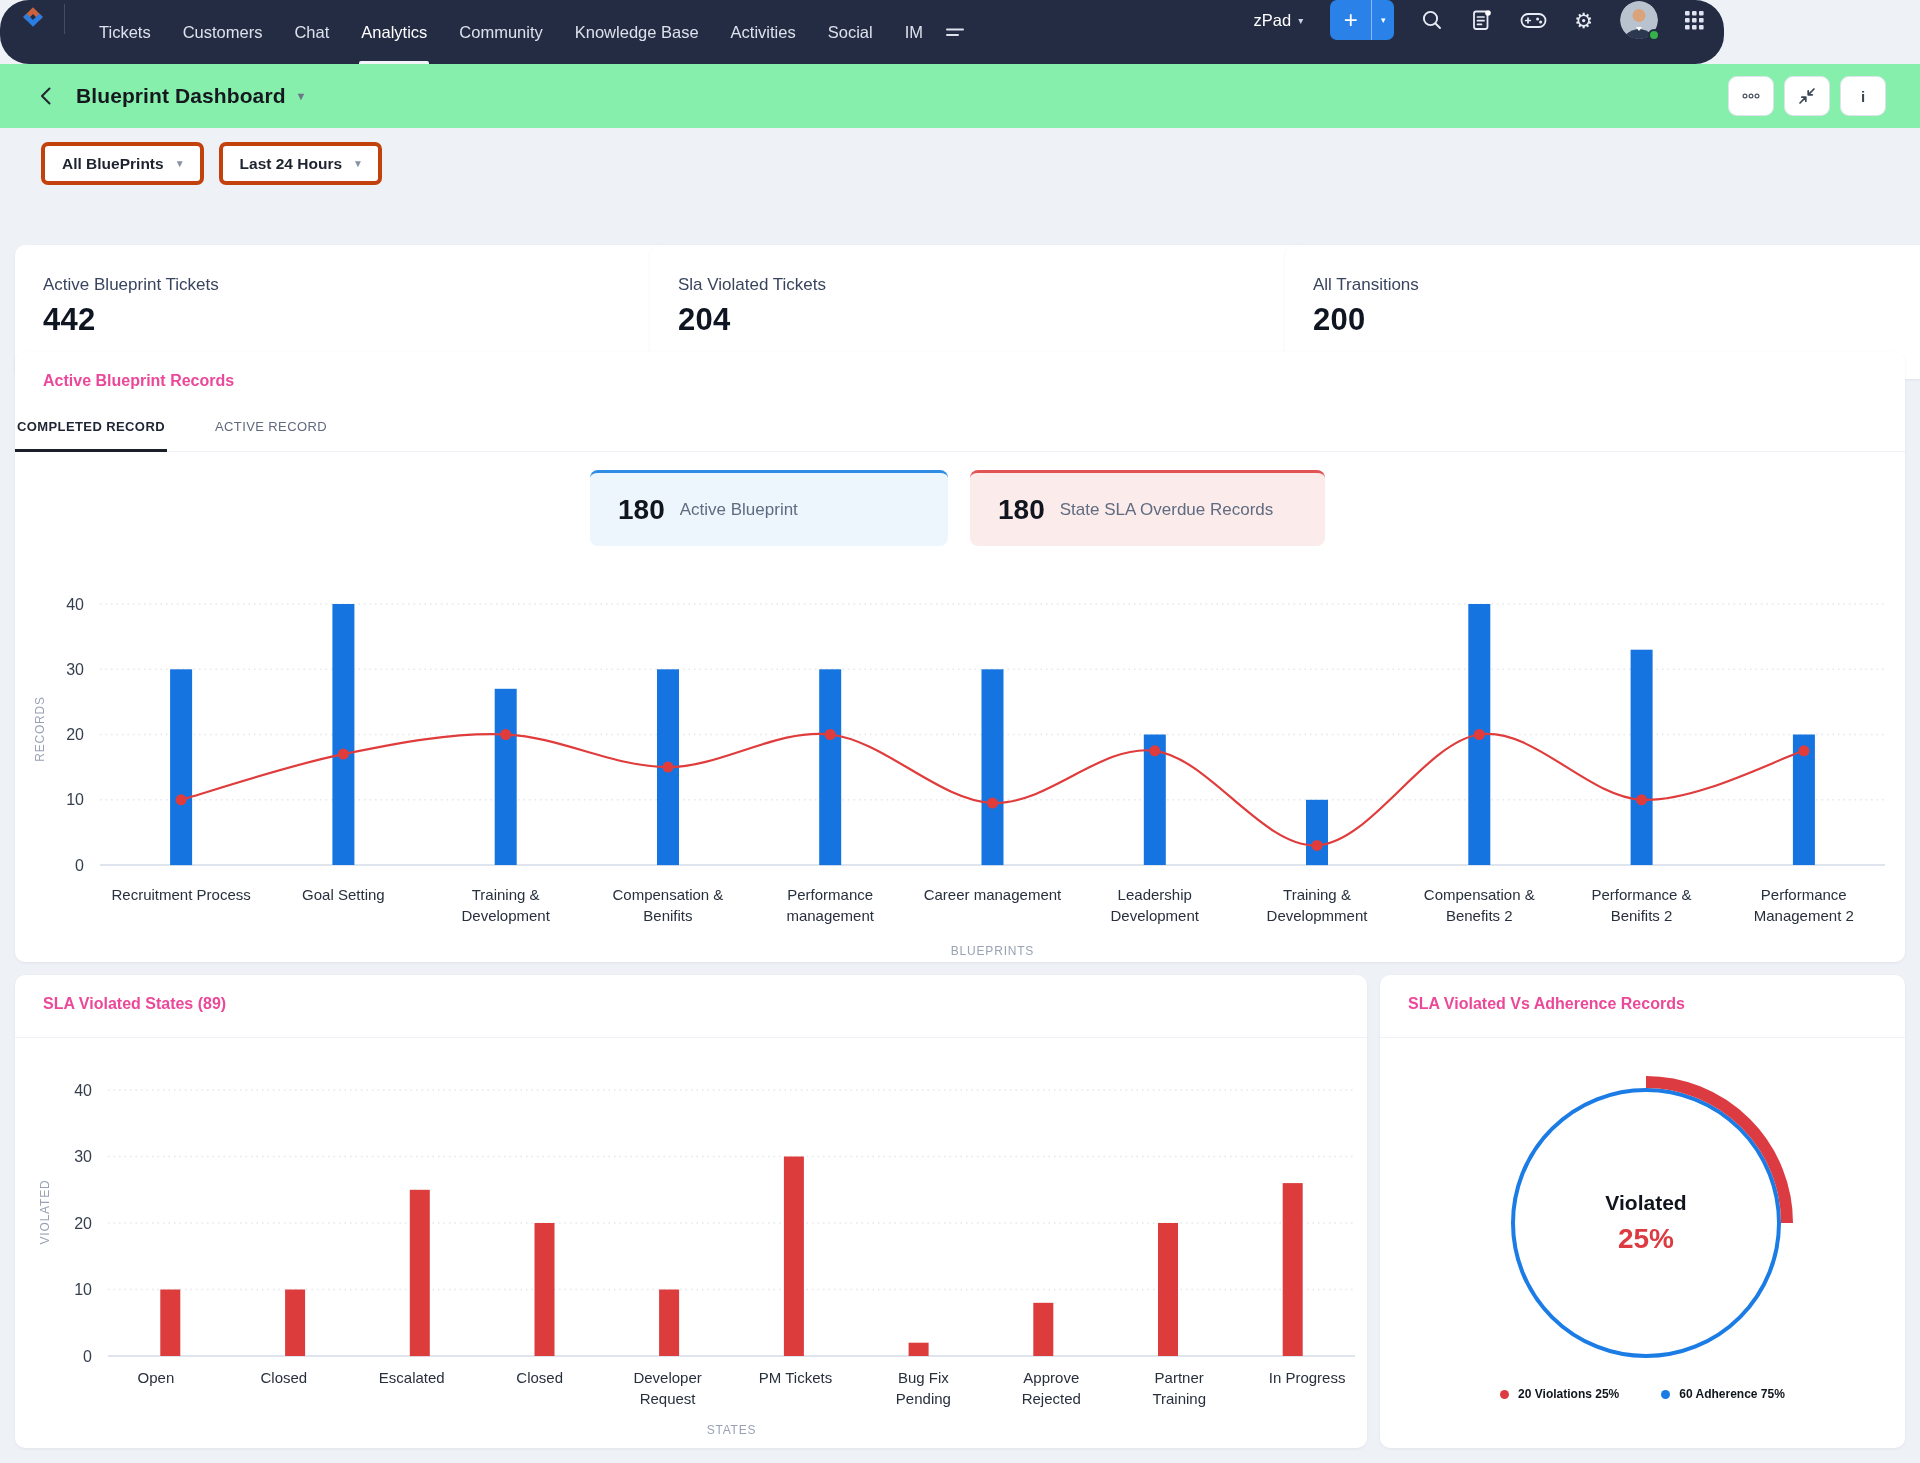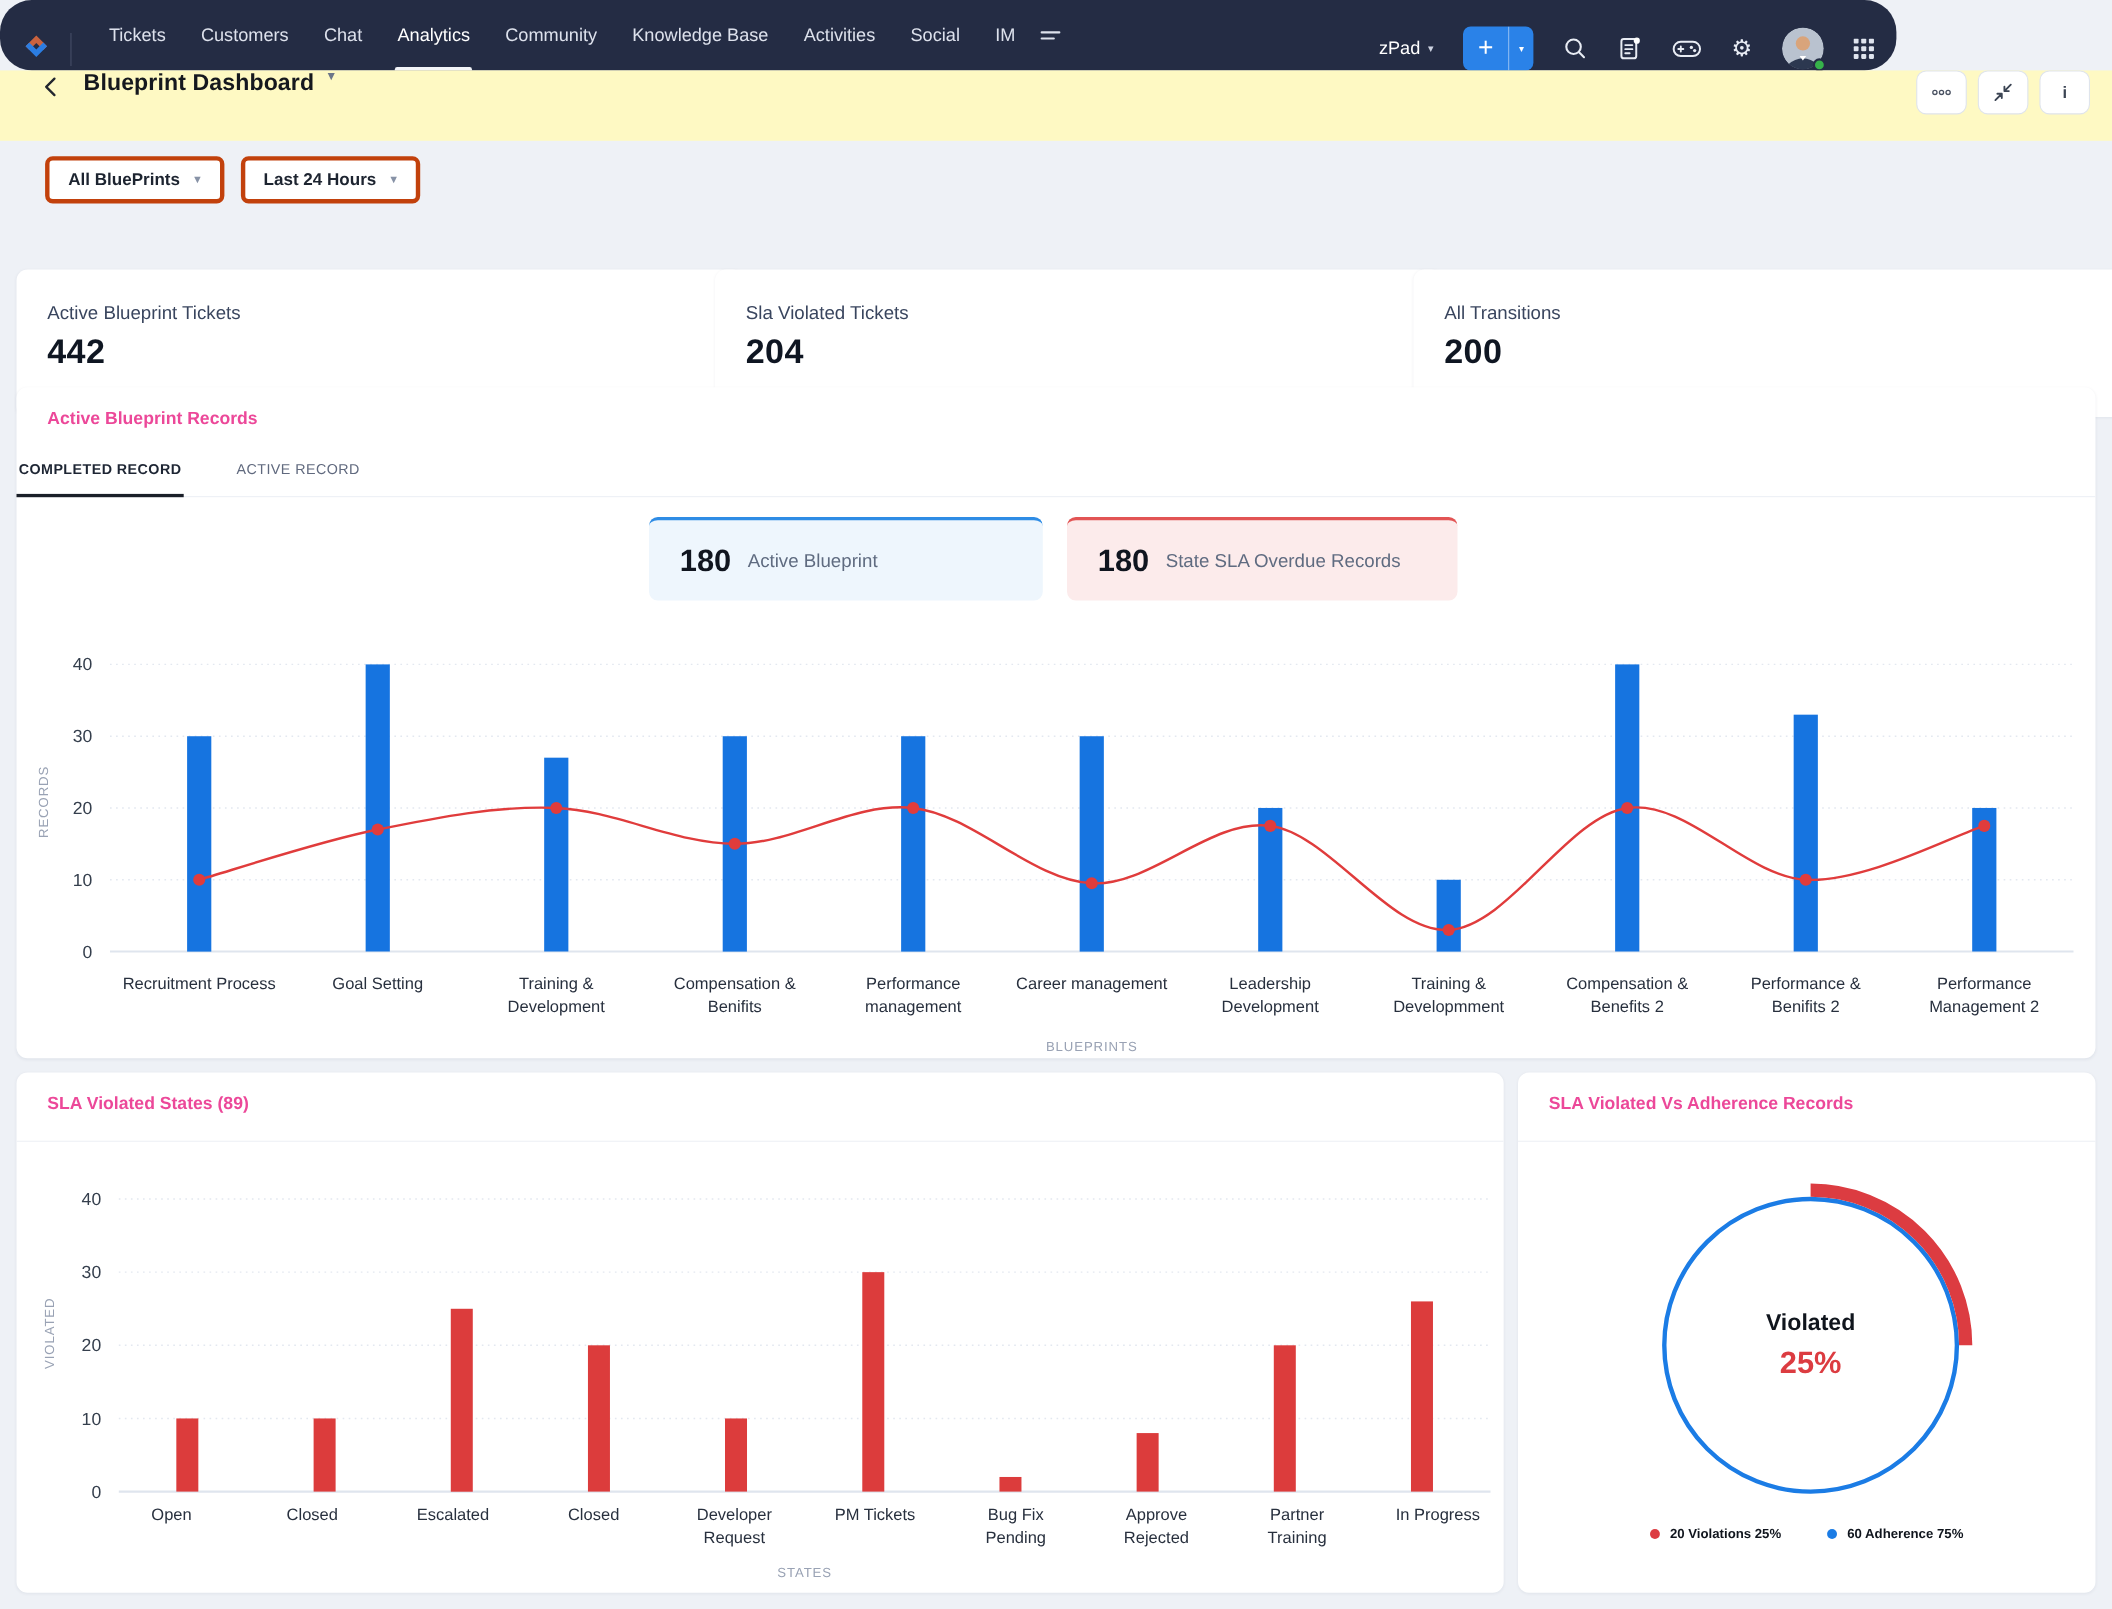--- a/index.html
+++ b/index.html
@@ -7,21 +7,21 @@
   body {
     position:relative;
     background:#eef1f6;
     font-family:"Liberation Sans", sans-serif;
     color:#1b222e;
     overflow:hidden;
   }
   
   .topnav {
     position:absolute; top:0; left:0; width:1724px; height:64px;
-    background:#242c44; display:flex; align-items:flex-end; padding:0 20px 0 16px;border-radius:29px;
+    background:#242c44; display:flex; align-items:flex-start; padding:0 20px 0 16px;border-radius:29px;
   }
   .logo-wrap { display:flex; align-items:center; gap:14px; margin-right:18px; }
   .logo-sep { width:1px; height:30px; background:#454d66; }
   .nav-items { display:flex; align-items:center; height:64px; }
   .nav-item {
     position:relative; height:64px; display:flex; align-items:center;
     padding:0 16px; color:#dde1ec; font-size:16.5px; cursor:pointer; white-space:nowrap;
   }
   .nav-item.active { color:#ffffff; }
   .nav-item.active::after {
@@ -35,22 +35,22 @@
   .split-btn { display:flex; height:40px; border-radius:7px; overflow:hidden; background:#2a82e8; cursor:pointer; }
   .split-plus { width:41px; display:flex; align-items:center; justify-content:center; color:#fff; font-size:24px; font-weight:300; }
   .split-caret { width:23px; display:flex; align-items:center; justify-content:center; color:#fff; font-size:9px; border-left:1px solid rgba(255,255,255,.45); }
   .nav-icon-btn { display:flex; align-items:center; justify-content:center; cursor:pointer; }
   .gear-glyph { font-size:21px; color:#e8ecf4; line-height:1; }
   .avatar { position:relative; width:38px; height:38px; border-radius:50%; overflow:visible; cursor:pointer; }
   .avatar svg { border-radius:50%; display:block; }
   .status-dot { position:absolute; right:-2px; bottom:-2px; width:12px; height:12px; border-radius:50%; background:#36b24a; border:2px solid #242c44; }
   
   .pagehead {
-    position:absolute; top:64px; left:0; width:1920px; height:64px; background:#fef9c3;
-    display:flex; padding:0 20px 0 30px;
+    position:absolute; top:64px; left:0; width:1920px; height:64px; background:#86efac;
+    display:flex; align-items:center; padding:0 34px 0 30px;
   }
   .back-btn { width:30px; height:30px; display:flex; align-items:center; justify-content:center; cursor:pointer; margin-right:16px; }
   .page-title { font-size:21px; font-weight:700; color:#15181e; letter-spacing:.1px; }
   .title-caret { margin-left:10px; font-size:11px; color:#6c7689; cursor:pointer; }
   .head-actions { margin-left:auto; display:flex; gap:10px; }
   .head-btn {
     width:46px; height:40px; border:1px solid #dfe4ec; border-radius:9px; background:#fff;
     display:flex; align-items:center; justify-content:center; color:#3c4554; cursor:pointer;
   }
   .info-glyph { font-size:15px; font-weight:700; }

